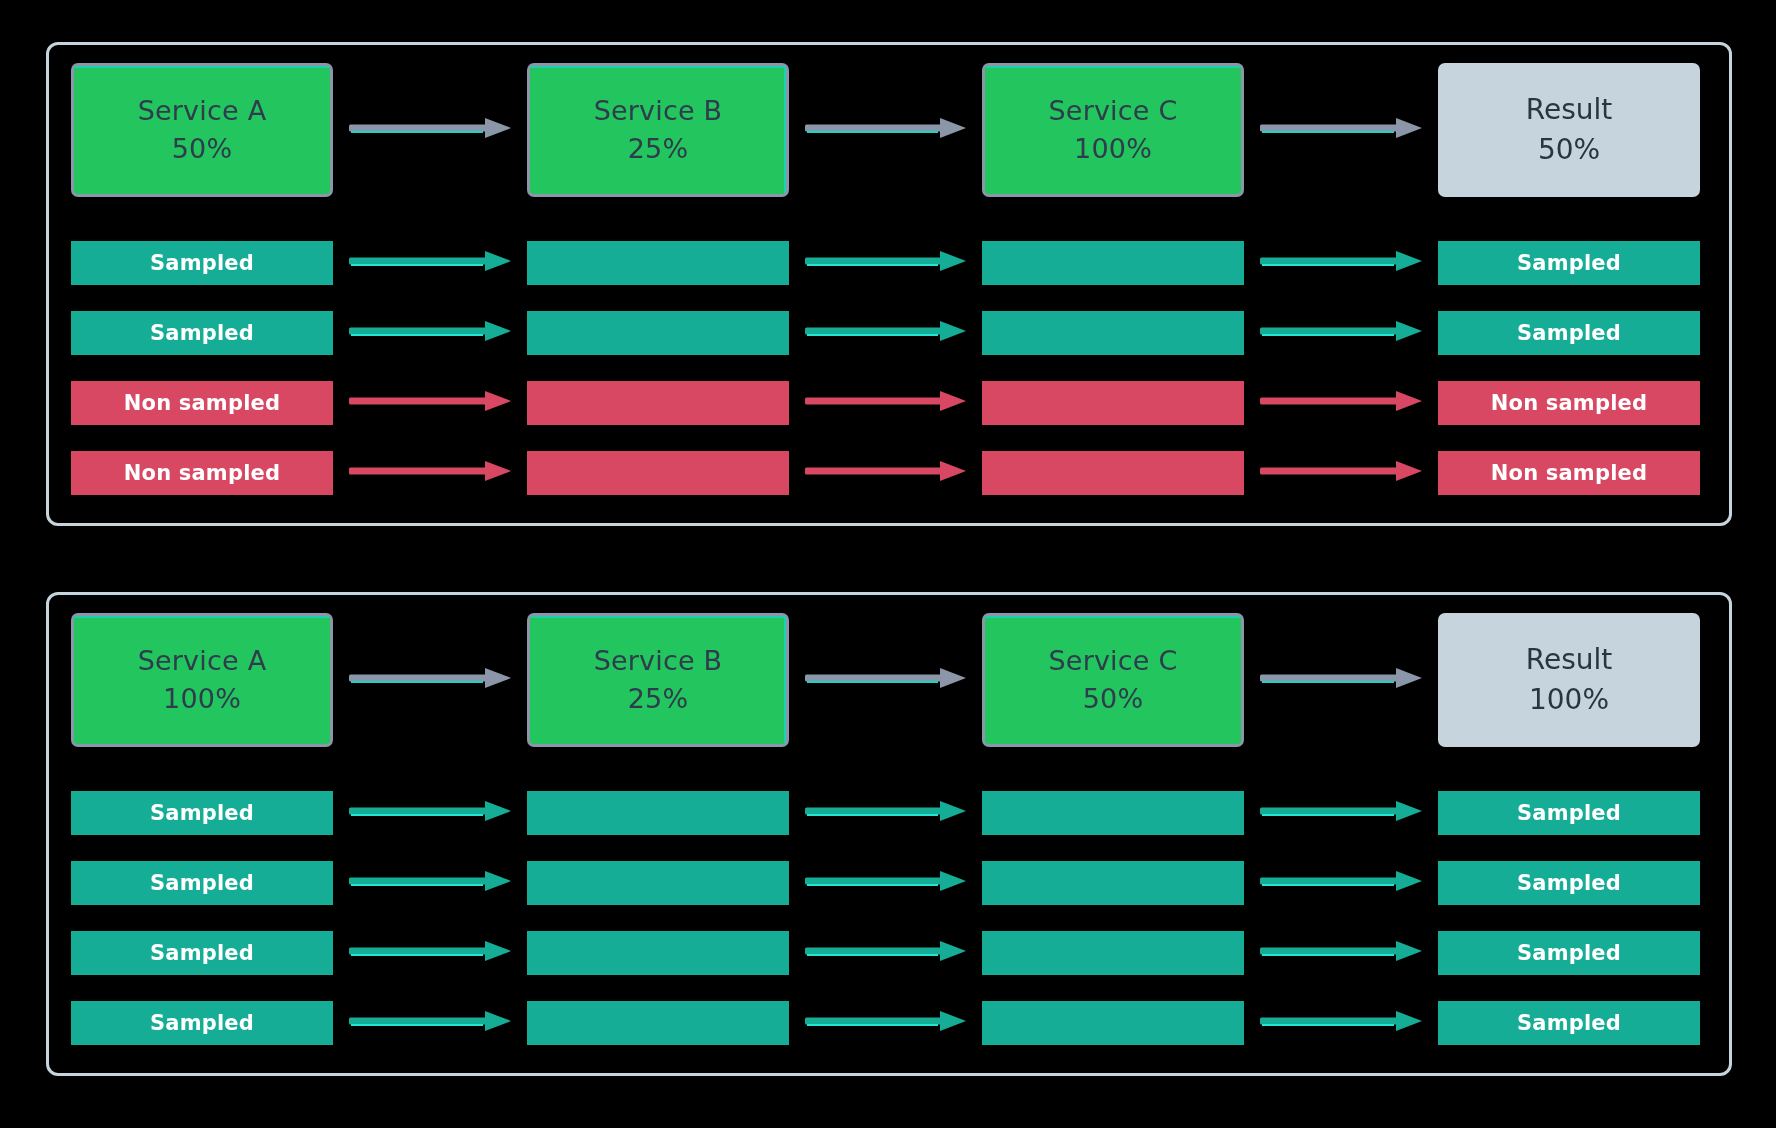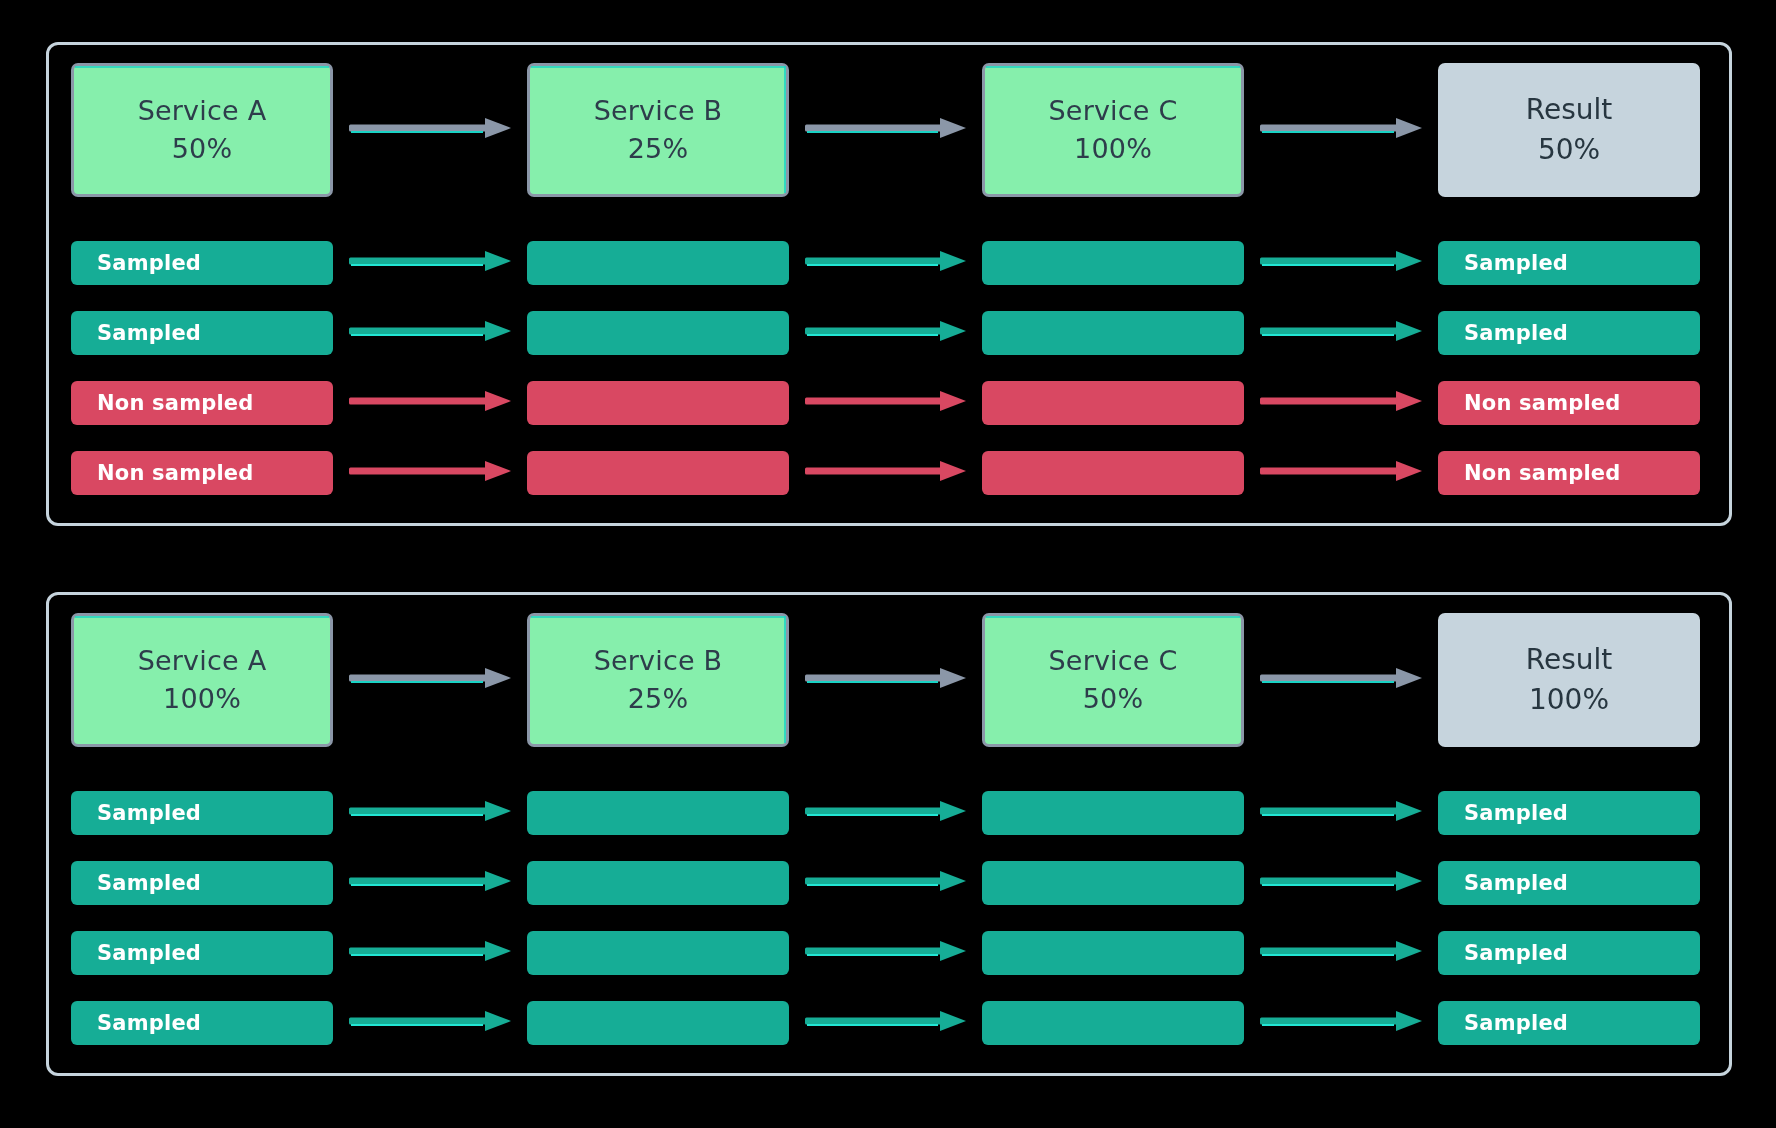--- a/index.html
+++ b/index.html
@@ -42,21 +42,21 @@
   }
 
   
   .service-box {
     position: absolute;
     top: 18px;
     height: 134px;
     box-sizing: border-box;
     border: 3px solid #8b97a8;
     border-radius: 7px;
-    background: #86efac;
+    background: #22c55e;
     display: flex;
     flex-direction: column;
     align-items: center;
     justify-content: center;
     color: #2e3c4b;
     font-size: 27px;
     line-height: 1.42;
     letter-spacing: 0.2px;
   }
   .service-box .accent-top {
@@ -89,30 +89,29 @@
     color: #273640;
     font-size: 28px;
     line-height: 1.42;
   }
   .box-line { display: block; }
 
   
   .bar {
     position: absolute;
     height: 44px;
-    border-radius: 6px;
+    border-radius: 0;
     display: flex;
     align-items: center;
-    justify-content: flex-start;
+    justify-content: center;
     color: #ffffff;
     font-size: 21px;
     font-weight: bold;
     letter-spacing: 0.2px;
     box-sizing: border-box;
-    padding-left: 26px;
   }
   .bar.sampled      { background: #16ad96; }
   .bar.nonsampled   { background: #d9466a; }
   .bar.nonsampled   { background: #d94862; }
 
   
   .arrow {
     position: absolute;
     height: 26px;
     display: block;

